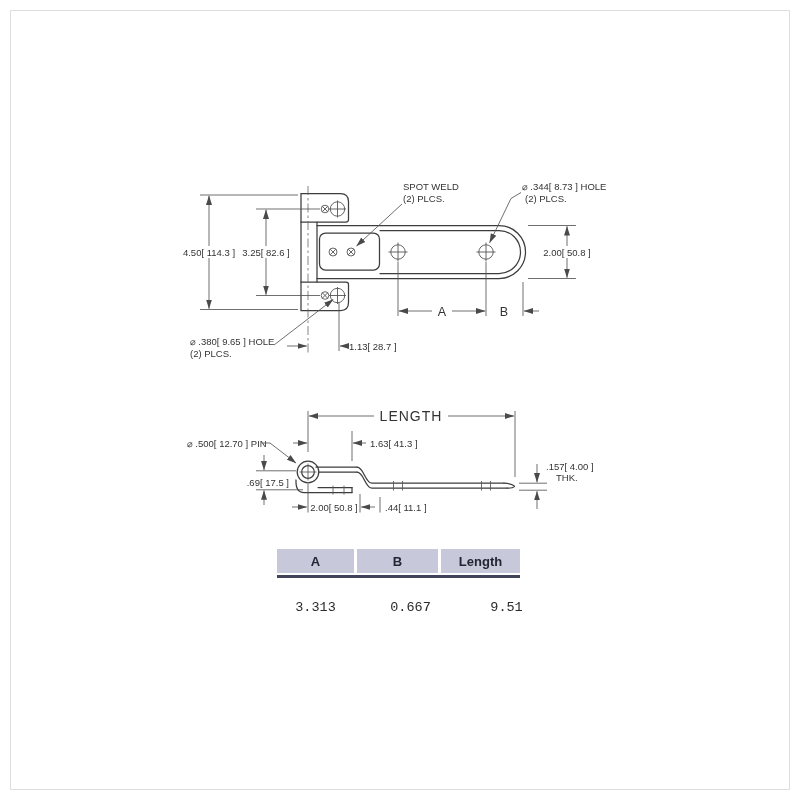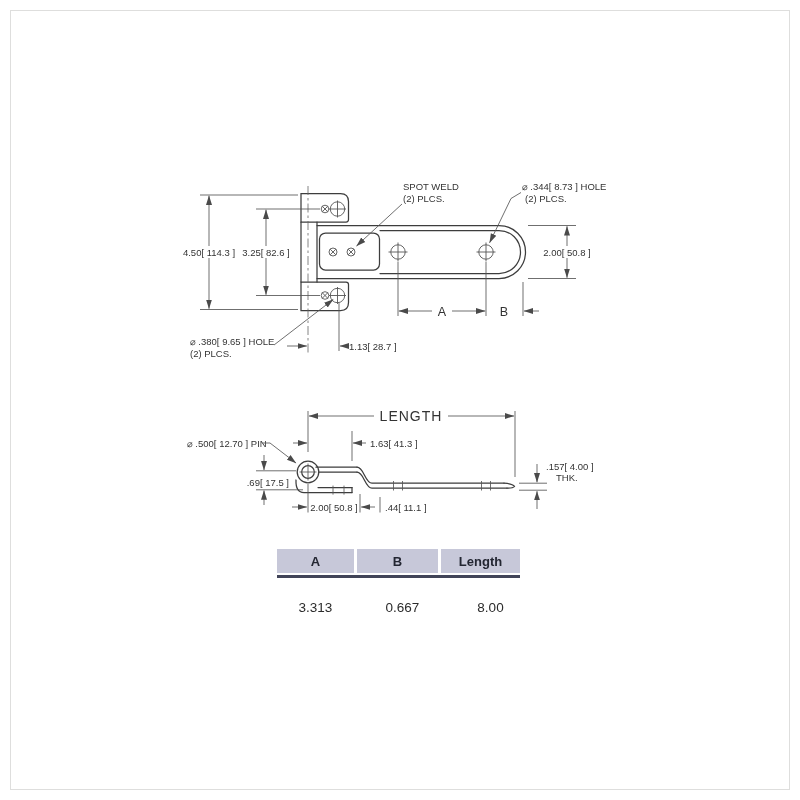--- a/index.html
+++ b/index.html
@@ -15,21 +15,21 @@
   .outline{stroke:#3d3d3d;stroke-width:1.25;fill:none;stroke-linecap:round;}
   .thin{stroke:#555;stroke-width:0.85;fill:none;}
   .sym{stroke:#555;stroke-width:0.9;fill:none;}
   .cline{stroke:#666;stroke-width:0.8;fill:none;stroke-dasharray:9 3 2.5 3;}
   
   .dtable{position:absolute;left:277px;top:549px;width:243px;}
   .hdr{display:grid;grid-template-columns:77px 81px 79px;gap:3px;}
   .hcell{background:#c7c8d9;color:#23263238;color:#232632;height:24px;display:flex;
          align-items:center;justify-content:center;font-size:13px;font-weight:600;}
   .rule{height:2.5px;background:#414458;margin-top:2px;}
-  .vals{display:grid;grid-template-columns:77px 81px 79px;gap:8px;margin-top:22px;}
+  .vals{display:grid;grid-template-columns:77px 81px 79px;gap:16px;margin-top:22px;font-family:Liberation Mono, monospace;}
   .vcell{display:flex;align-items:center;justify-content:center;font-size:13.5px;color:#2b2b2b;}
 </style>
 </head>
 <body>
 
 <div class="stage">
   <div class="frame"></div>
 
   <svg width="800" height="800" viewBox="0 0 800 800">
     <defs>
@@ -242,16 +242,16 @@
   <div class="dtable">
     <div class="hdr">
       <div class="hcell">A</div>
       <div class="hcell">B</div>
       <div class="hcell">Length</div>
     </div>
     <div class="rule"></div>
     <div class="vals">
       <div class="vcell">3.313</div>
       <div class="vcell">0.667</div>
-      <div class="vcell">8.00</div>
+      <div class="vcell">9.51</div>
     </div>
   </div>
 </div>
 
 </body></html>

